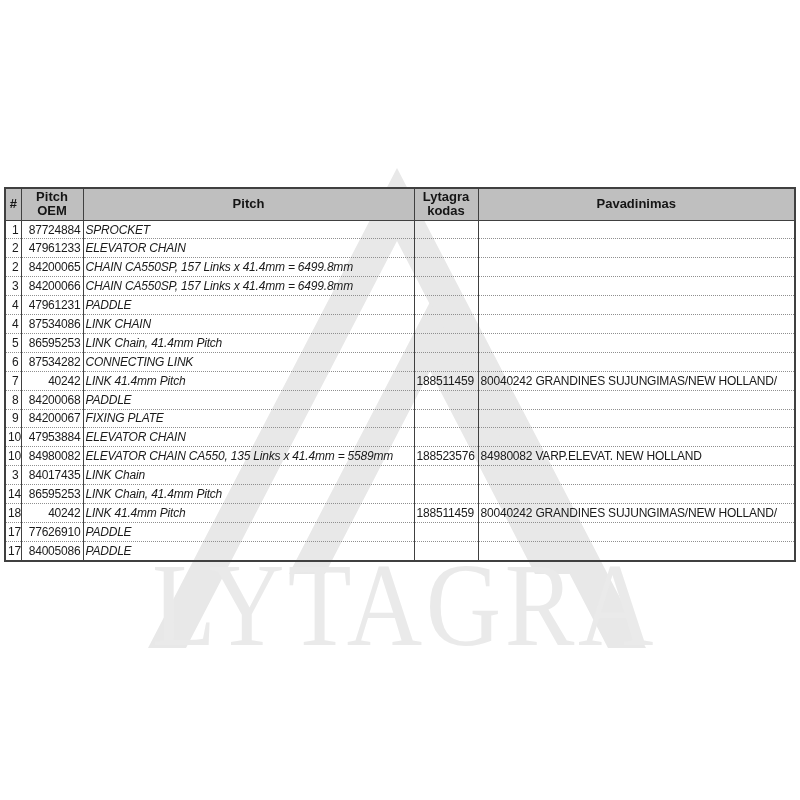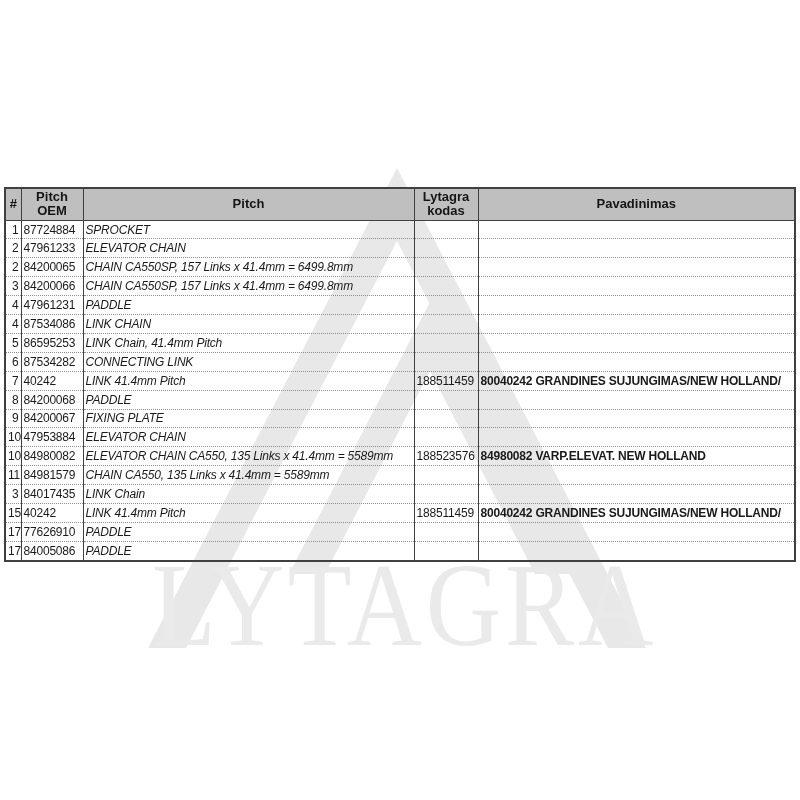--- a/index.html
+++ b/index.html
@@ -31,24 +31,24 @@
   table.parts td{
     border-left:1px solid #404040;
     border-right:1px solid #404040;
     border-bottom:1px dotted #8f8f8f;
     font-size:12px;letter-spacing:-0.2px;color:#1a1a1a;
     padding:0 2px;height:17.9px;
     white-space:nowrap;overflow:hidden;
     vertical-align:middle;background:transparent;
   }
   td.c-num{text-align:right;padding-right:3px;}
-  td.c-oem{text-align:left;}
+  td.c-oem{text-align:right;}
   td.c-name{text-align:left;font-style:italic;}
   td.c-lyt{padding-right:3px;}
-  td.c-pav{text-align:left;font-weight:bold;}
+  td.c-pav{text-align:left;}
 </style>
 </head>
 <body>
 
 <div class="sheet">
 
   <svg class="watermark" width="800" height="800" viewBox="0 0 800 800" aria-hidden="true">
     <polygon points="397,168 646,648 608,648 397,241 186,648 148,648" fill="#e8e8e8"></polygon>
     <polygon points="430,302 571,574 535,574 430,371 325,574 289,574" fill="#e8e8e8"></polygon>
     <text x="152" y="645" textLength="505" lengthAdjust="spacingAndGlyphs">LYTAGRA</text>
@@ -157,35 +157,35 @@
           <td class="c-pav"></td>
         </tr>
         <tr>
           <td class="c-num">10</td>
           <td class="c-oem">84980082</td>
           <td class="c-name">ELEVATOR CHAIN CA550, 135 Links x 41.4mm = 5589mm</td>
           <td class="c-lyt">188523576</td>
           <td class="c-pav">84980082 VARP.ELEVAT. NEW HOLLAND</td>
         </tr>
         <tr>
-          <td class="c-num">11</td>
-          <td class="c-oem">84981579</td>
-          <td class="c-name">CHAIN CA550, 135 Links x 41.4mm = 5589mm</td>
-          <td class="c-lyt"></td>
-          <td class="c-pav"></td>
-        </tr>
-        <tr>
           <td class="c-num">3</td>
           <td class="c-oem">84017435</td>
           <td class="c-name">LINK Chain</td>
           <td class="c-lyt"></td>
           <td class="c-pav"></td>
         </tr>
         <tr>
-          <td class="c-num">15</td>
+          <td class="c-num">14</td>
+          <td class="c-oem">86595253</td>
+          <td class="c-name">LINK Chain, 41.4mm Pitch</td>
+          <td class="c-lyt"></td>
+          <td class="c-pav"></td>
+        </tr>
+        <tr>
+          <td class="c-num">18</td>
           <td class="c-oem">40242</td>
           <td class="c-name">LINK 41.4mm Pitch</td>
           <td class="c-lyt">188511459</td>
           <td class="c-pav">80040242 GRANDINES SUJUNGIMAS/NEW HOLLAND/</td>
         </tr>
         <tr>
           <td class="c-num">17</td>
           <td class="c-oem">77626910</td>
           <td class="c-name">PADDLE</td>
           <td class="c-lyt"></td>

